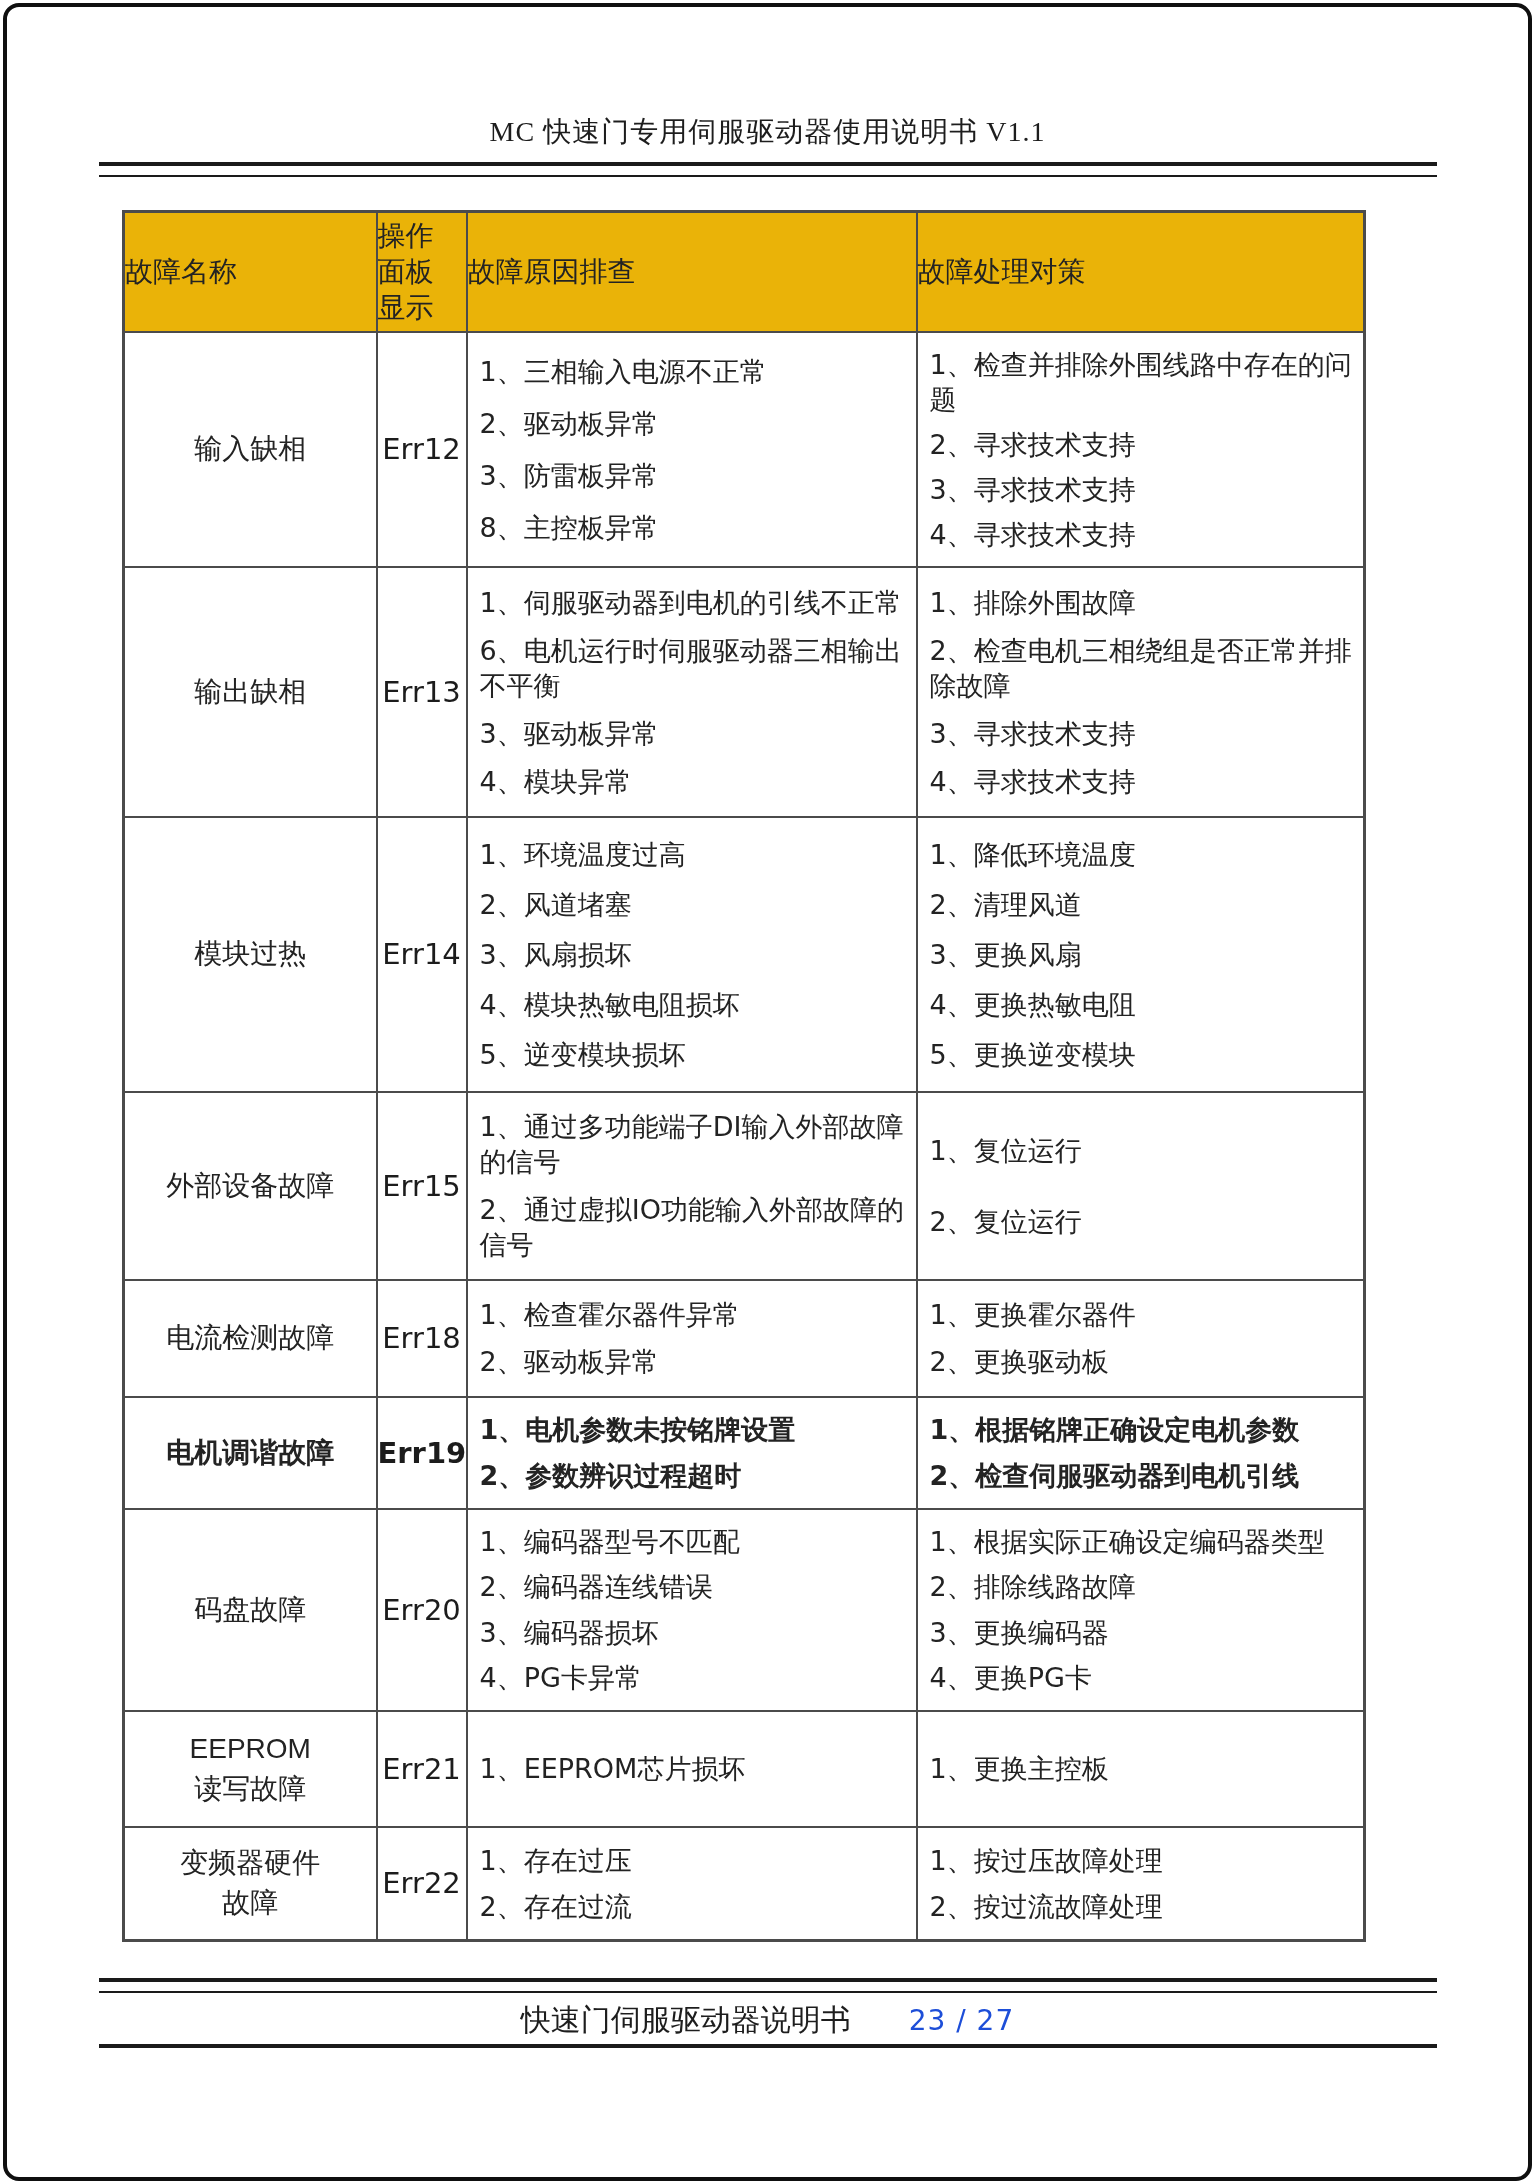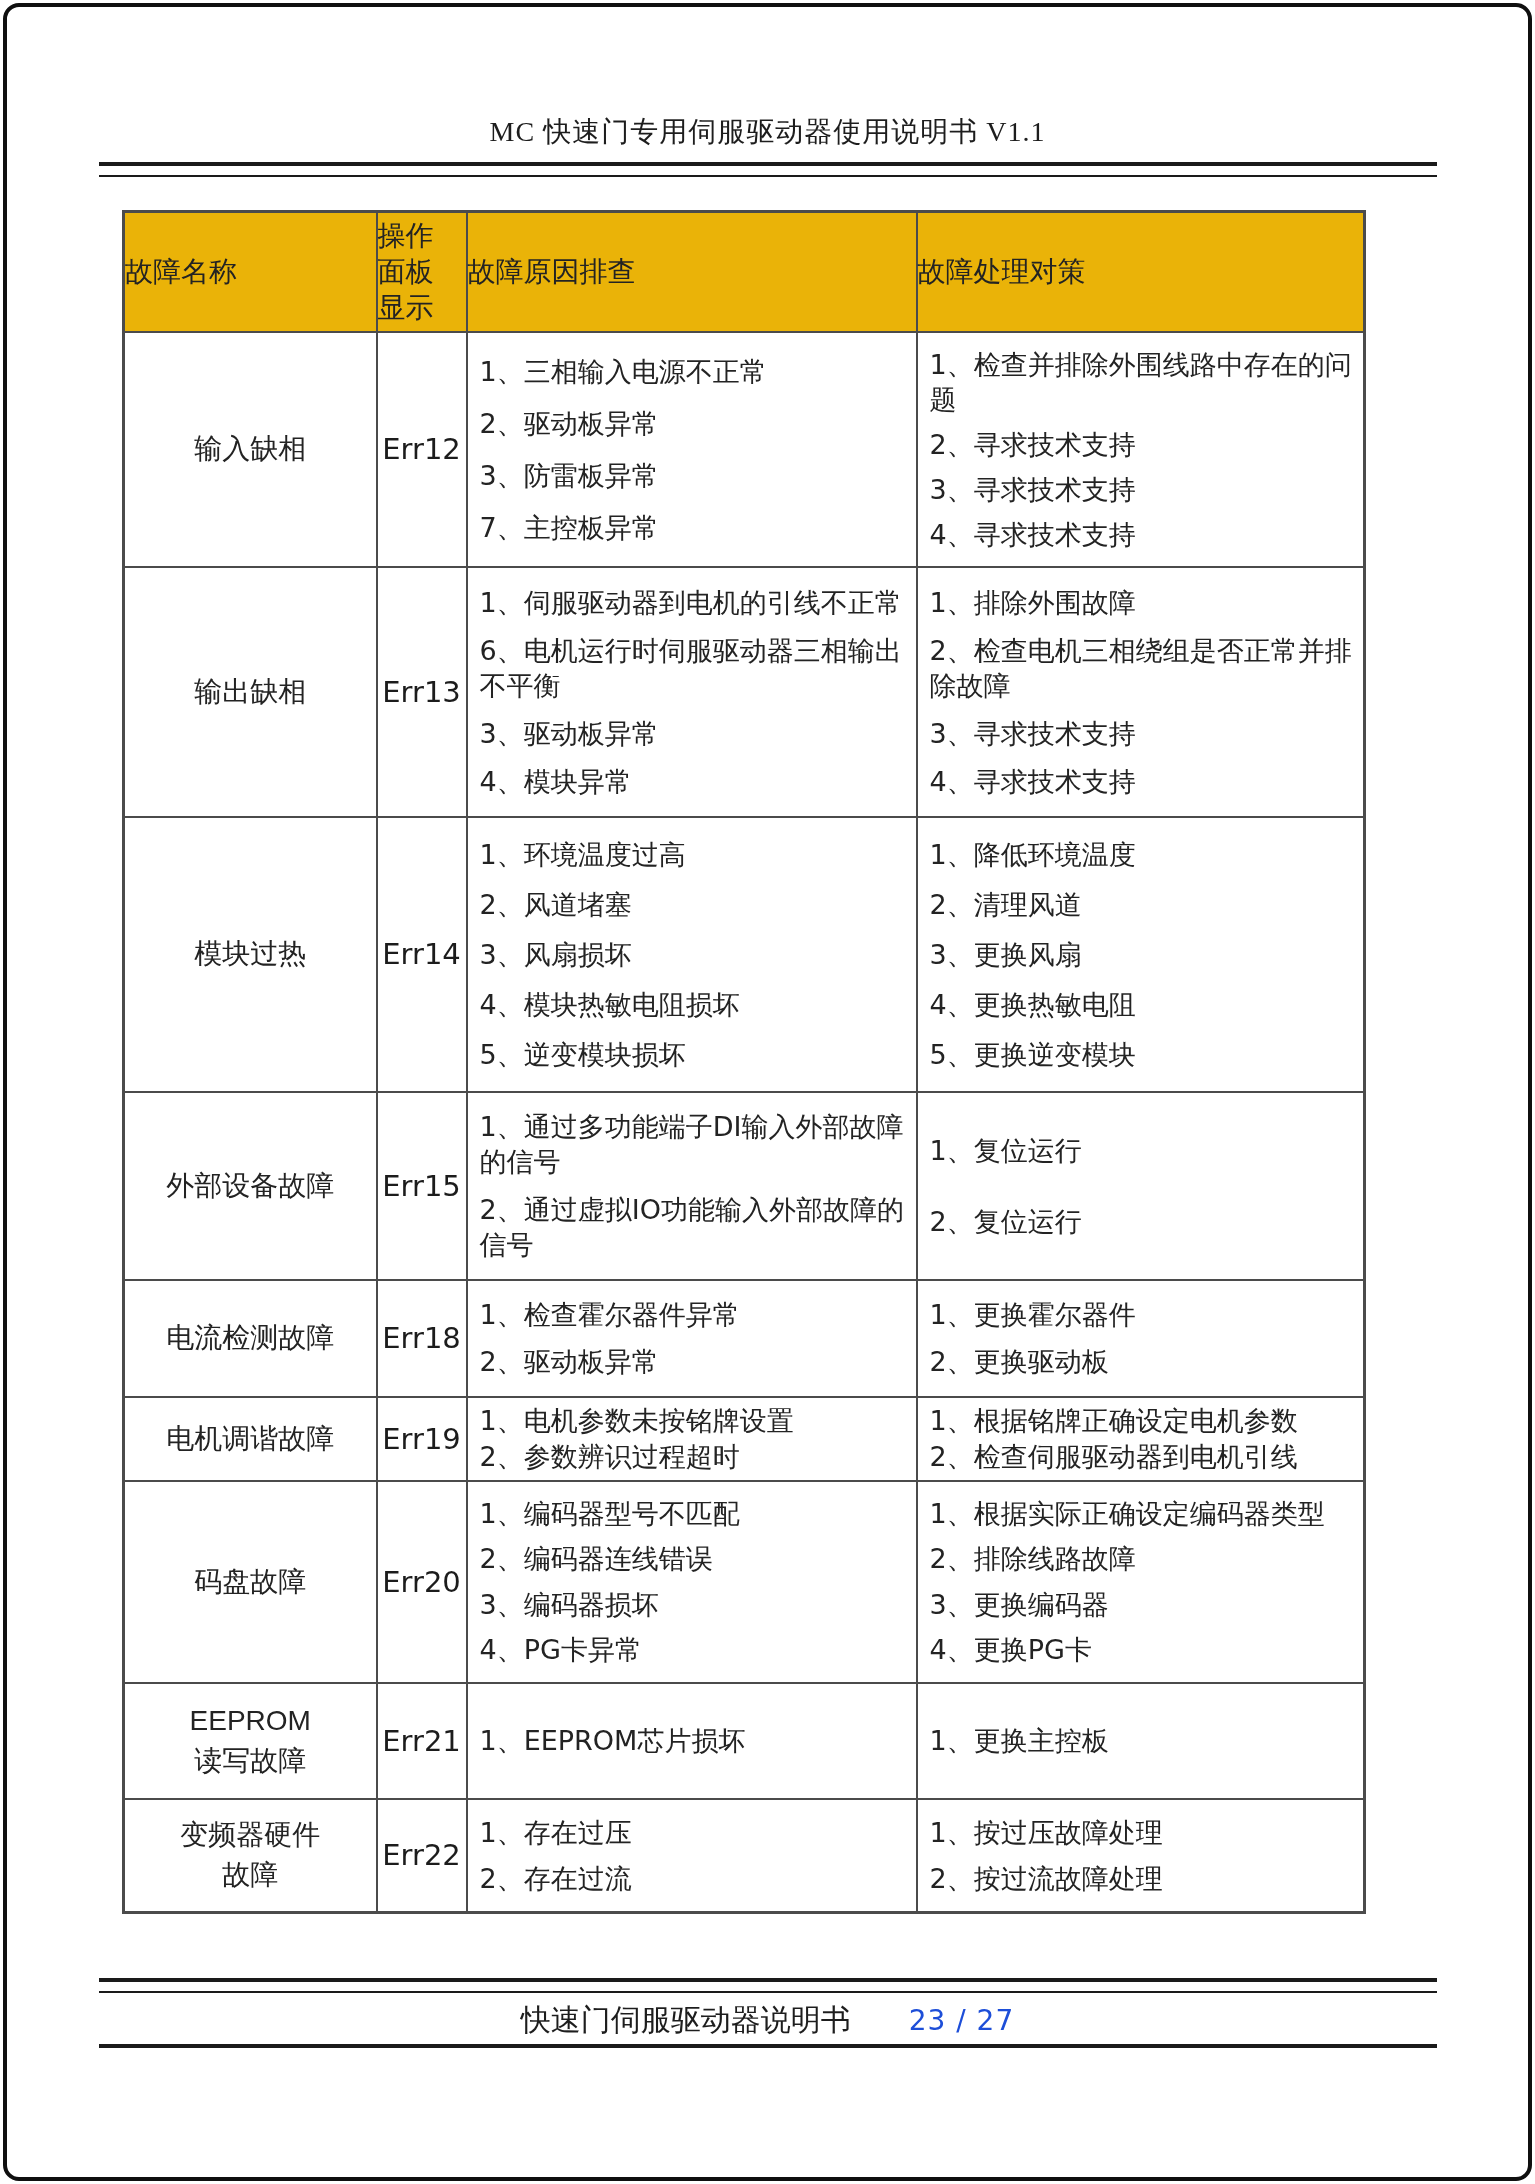--- a/index.html
+++ b/index.html
@@ -65,21 +65,21 @@
     </thead>
     <tbody>
         <tr style="height: 235px;">
           <td class="name-cell">输入缺相</td>
           <td class="code-cell">Err12</td>
           <td class="list-td">
             <div class="cell-list">
               <div class="cell-item">1、三相输入电源不正常</div>
               <div class="cell-item">2、驱动板异常</div>
               <div class="cell-item">3、防雷板异常</div>
-              <div class="cell-item">7、主控板异常</div>
+              <div class="cell-item">8、主控板异常</div>
             </div>
           </td>
           <td class="list-td">
             <div class="cell-list">
               <div class="cell-item">1、检查并排除外围线路中存在的问题</div>
               <div class="cell-item">2、寻求技术支持</div>
               <div class="cell-item">3、寻求技术支持</div>
               <div class="cell-item">4、寻求技术支持</div>
             </div>
           </td>
@@ -151,21 +151,21 @@
               <div class="cell-item">2、驱动板异常</div>
             </div>
           </td>
           <td class="list-td">
             <div class="cell-list">
               <div class="cell-item">1、更换霍尔器件</div>
               <div class="cell-item">2、更换驱动板</div>
             </div>
           </td>
         </tr>
-        <tr style="height: 84px;">
+        <tr style="height: 112px; font-weight: bold;">
           <td class="name-cell">电机调谐故障</td>
           <td class="code-cell">Err19</td>
           <td class="list-td">
             <div class="cell-list">
               <div class="cell-item">1、电机参数未按铭牌设置</div>
               <div class="cell-item">2、参数辨识过程超时</div>
             </div>
           </td>
           <td class="list-td">
             <div class="cell-list">

